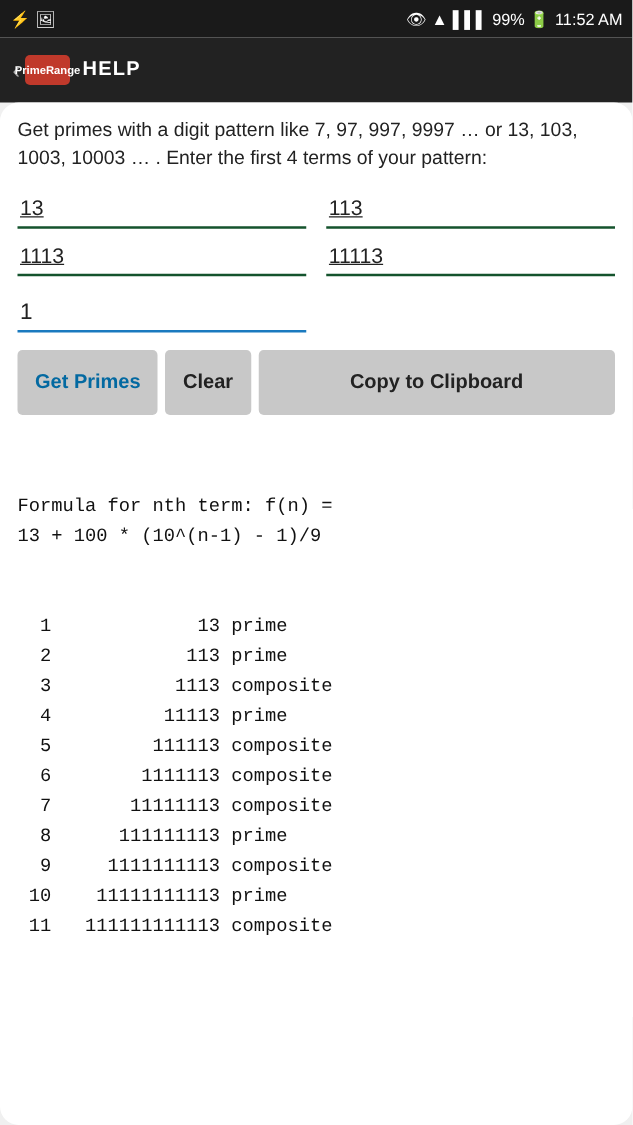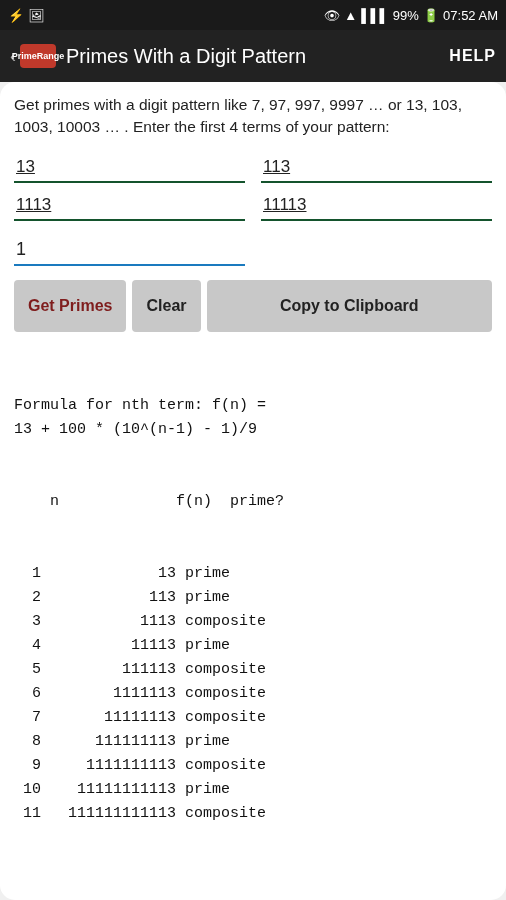--- a/index.html
+++ b/index.html
@@ -145,21 +145,21 @@
       height: 52px;
       border: none;
       border-radius: 4px;
       cursor: pointer;
       font-size: 16px;
       font-weight: bold;
       flex-shrink: 0;
     }
     .btn-get-primes {
       background: #c8c8c8;
-      color: #7f1d1d;
+      color: #0369a1;
       padding: 0 14px;
     }
     .btn-clear {
       background: #c8c8c8;
       color: #222;
       padding: 15px 14px;
     }
     .btn-clipboard {
       background: #c8c8c8;
       color: #222;
@@ -184,32 +184,31 @@
   <div class="status-left">
     <span>⚡</span>
     <span>🖼</span>
   </div>
   <div class="status-right">
     <span>👁</span>
     <span>▲</span>
     <span>▌▌▌</span>
     <span>99%</span>
     <span>🔋</span>
-    <span>07:52 AM</span>
+    <span>11:52 AM</span>
   </div>
 </div>
 
 <div class="title-bar">
   <span class="back-btn">‹</span>
   <div class="app-logo">
     <span>Prime</span>
       <br>
     <span>Range</span>
   </div>
-  <span class="title-text">Primes With a Digit Pattern</span>
   <span class="help-btn">HELP</span>
 </div>
 
 <div class="main">
 
   <p class="description">Get primes with a digit pattern like 7, 97, 997, 9997 … or 13, 103, 1003, 10003 … .
 Enter the first 4 terms of your pattern:</p>
 
   <div class="input-grid">
     <input class="input-field" type="text" value="13" style="">
@@ -225,17 +224,16 @@
 
   <div class="buttons-row">
     <button class="btn btn-get-primes">Get Primes</button>
     <button class="btn btn-clear">Clear</button>
     <button class="btn btn-clipboard">Copy to Clipboard</button>
   </div>
 
   <div class="results">
     <div>Formula for nth term: f(n) =
 13 + 100 * (10^(n-1) - 1)/9</div>
-    <div>    n             f(n)  prime?</div>
     <div id="results-rows"><div>  1             13 prime</div><div>  2            113 prime</div><div>  3           1113 composite</div><div>  4          11113 prime</div><div>  5         111113 composite</div><div>  6        1111113 composite</div><div>  7       11111113 composite</div><div>  8      111111113 prime</div><div>  9     1111111113 composite</div><div> 10    11111111113 prime</div><div> 11   111111111113 composite</div></div>
   </div>
 
 </div>
 
 </body></html>

